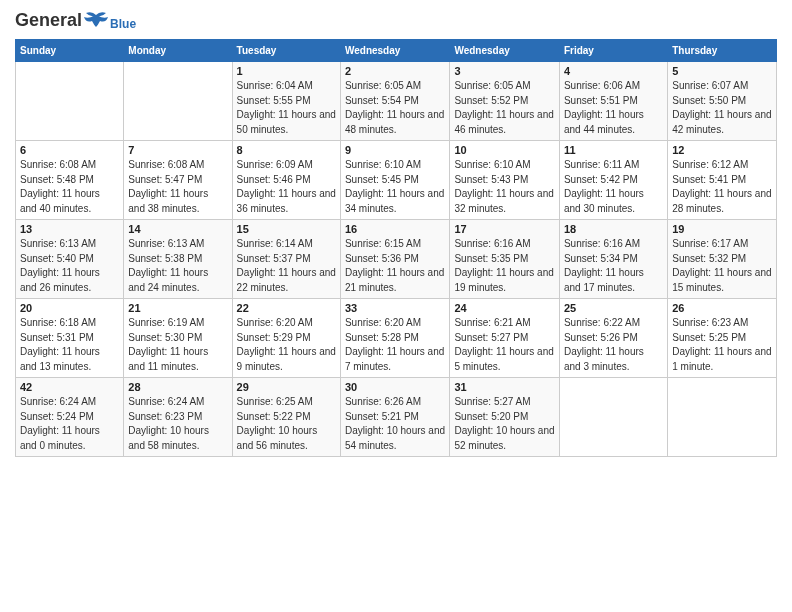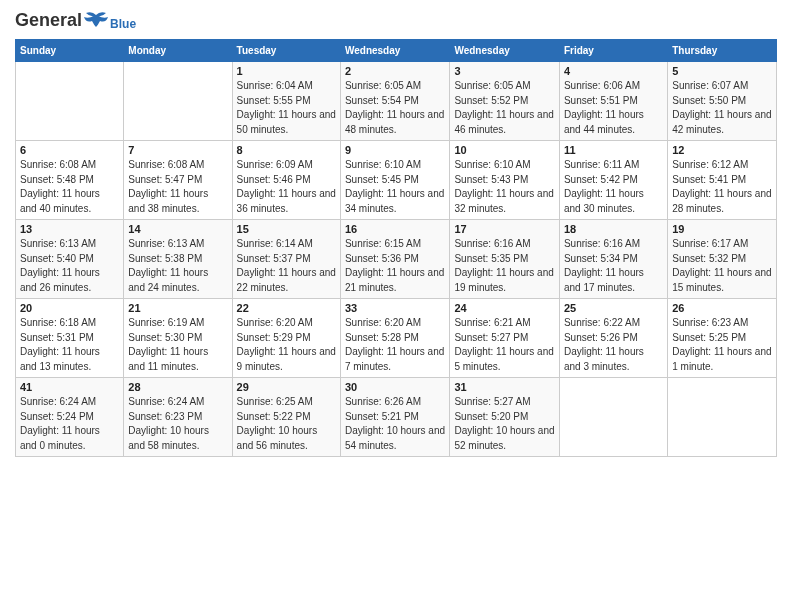--- a/index.html
+++ b/index.html
@@ -275,21 +275,21 @@
           </td>
           <td>
             <span class="day-num">26</span>
             <div class="day-info">Sunrise: 6:23 AM
 Sunset: 5:25 PM
 Daylight: 11 hours and 1 minute.</div>
           </td>
         </tr>
         <tr>
           <td>
-            <span class="day-num">41</span>
+            <span class="day-num">42</span>
             <div class="day-info">Sunrise: 6:24 AM
 Sunset: 5:24 PM
 Daylight: 11 hours and 0 minutes.</div>
           </td>
           <td>
             <span class="day-num">28</span>
             <div class="day-info">Sunrise: 6:24 AM
 Sunset: 6:23 PM
 Daylight: 10 hours and 58 minutes.</div>
           </td>

